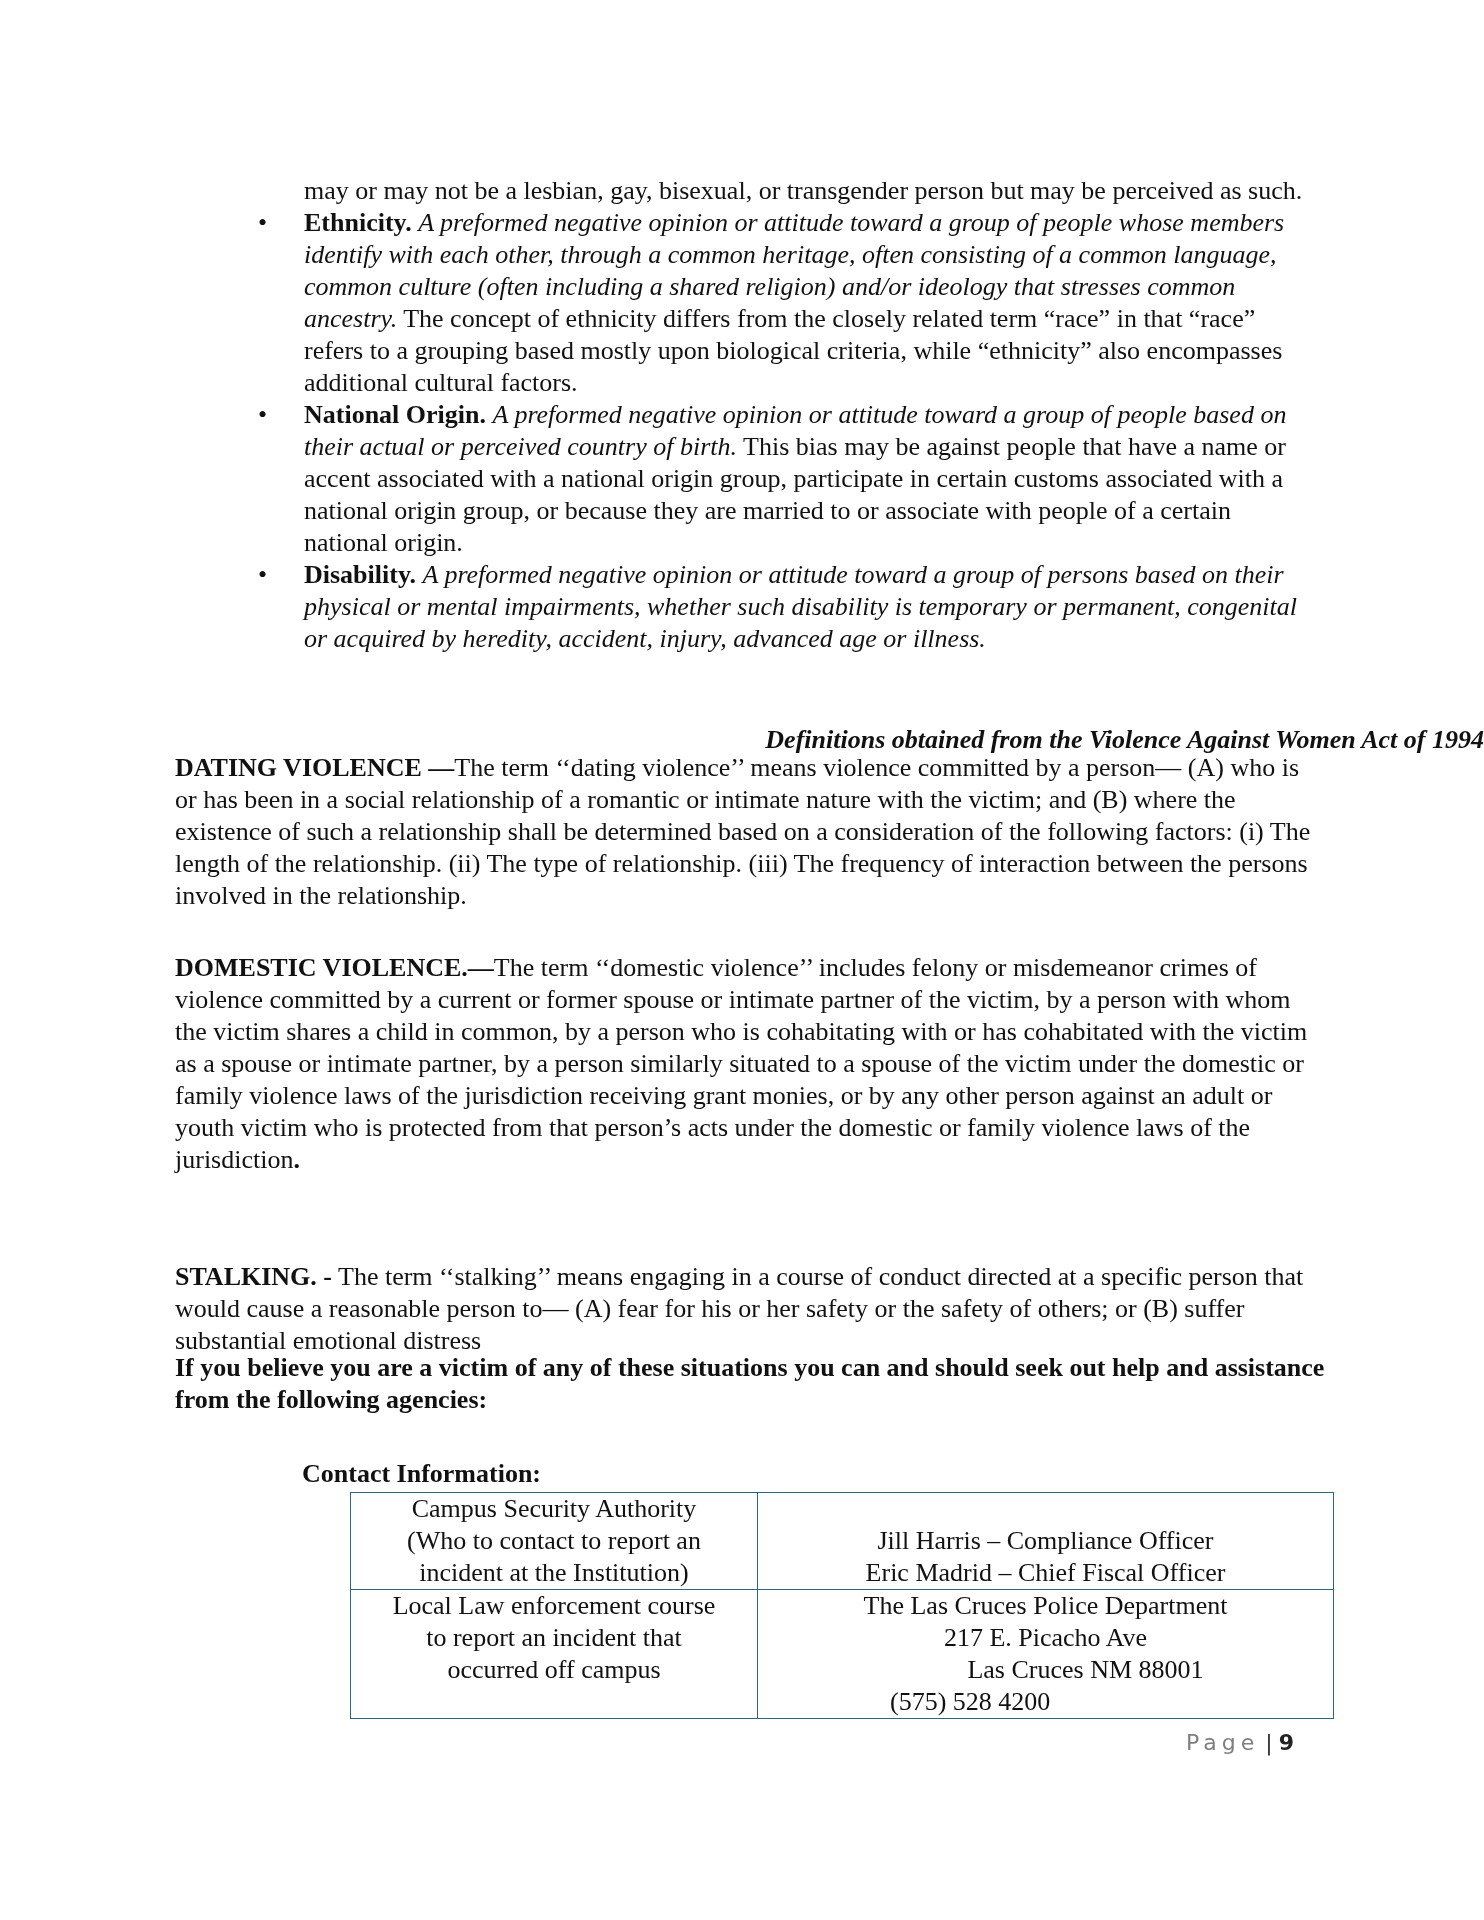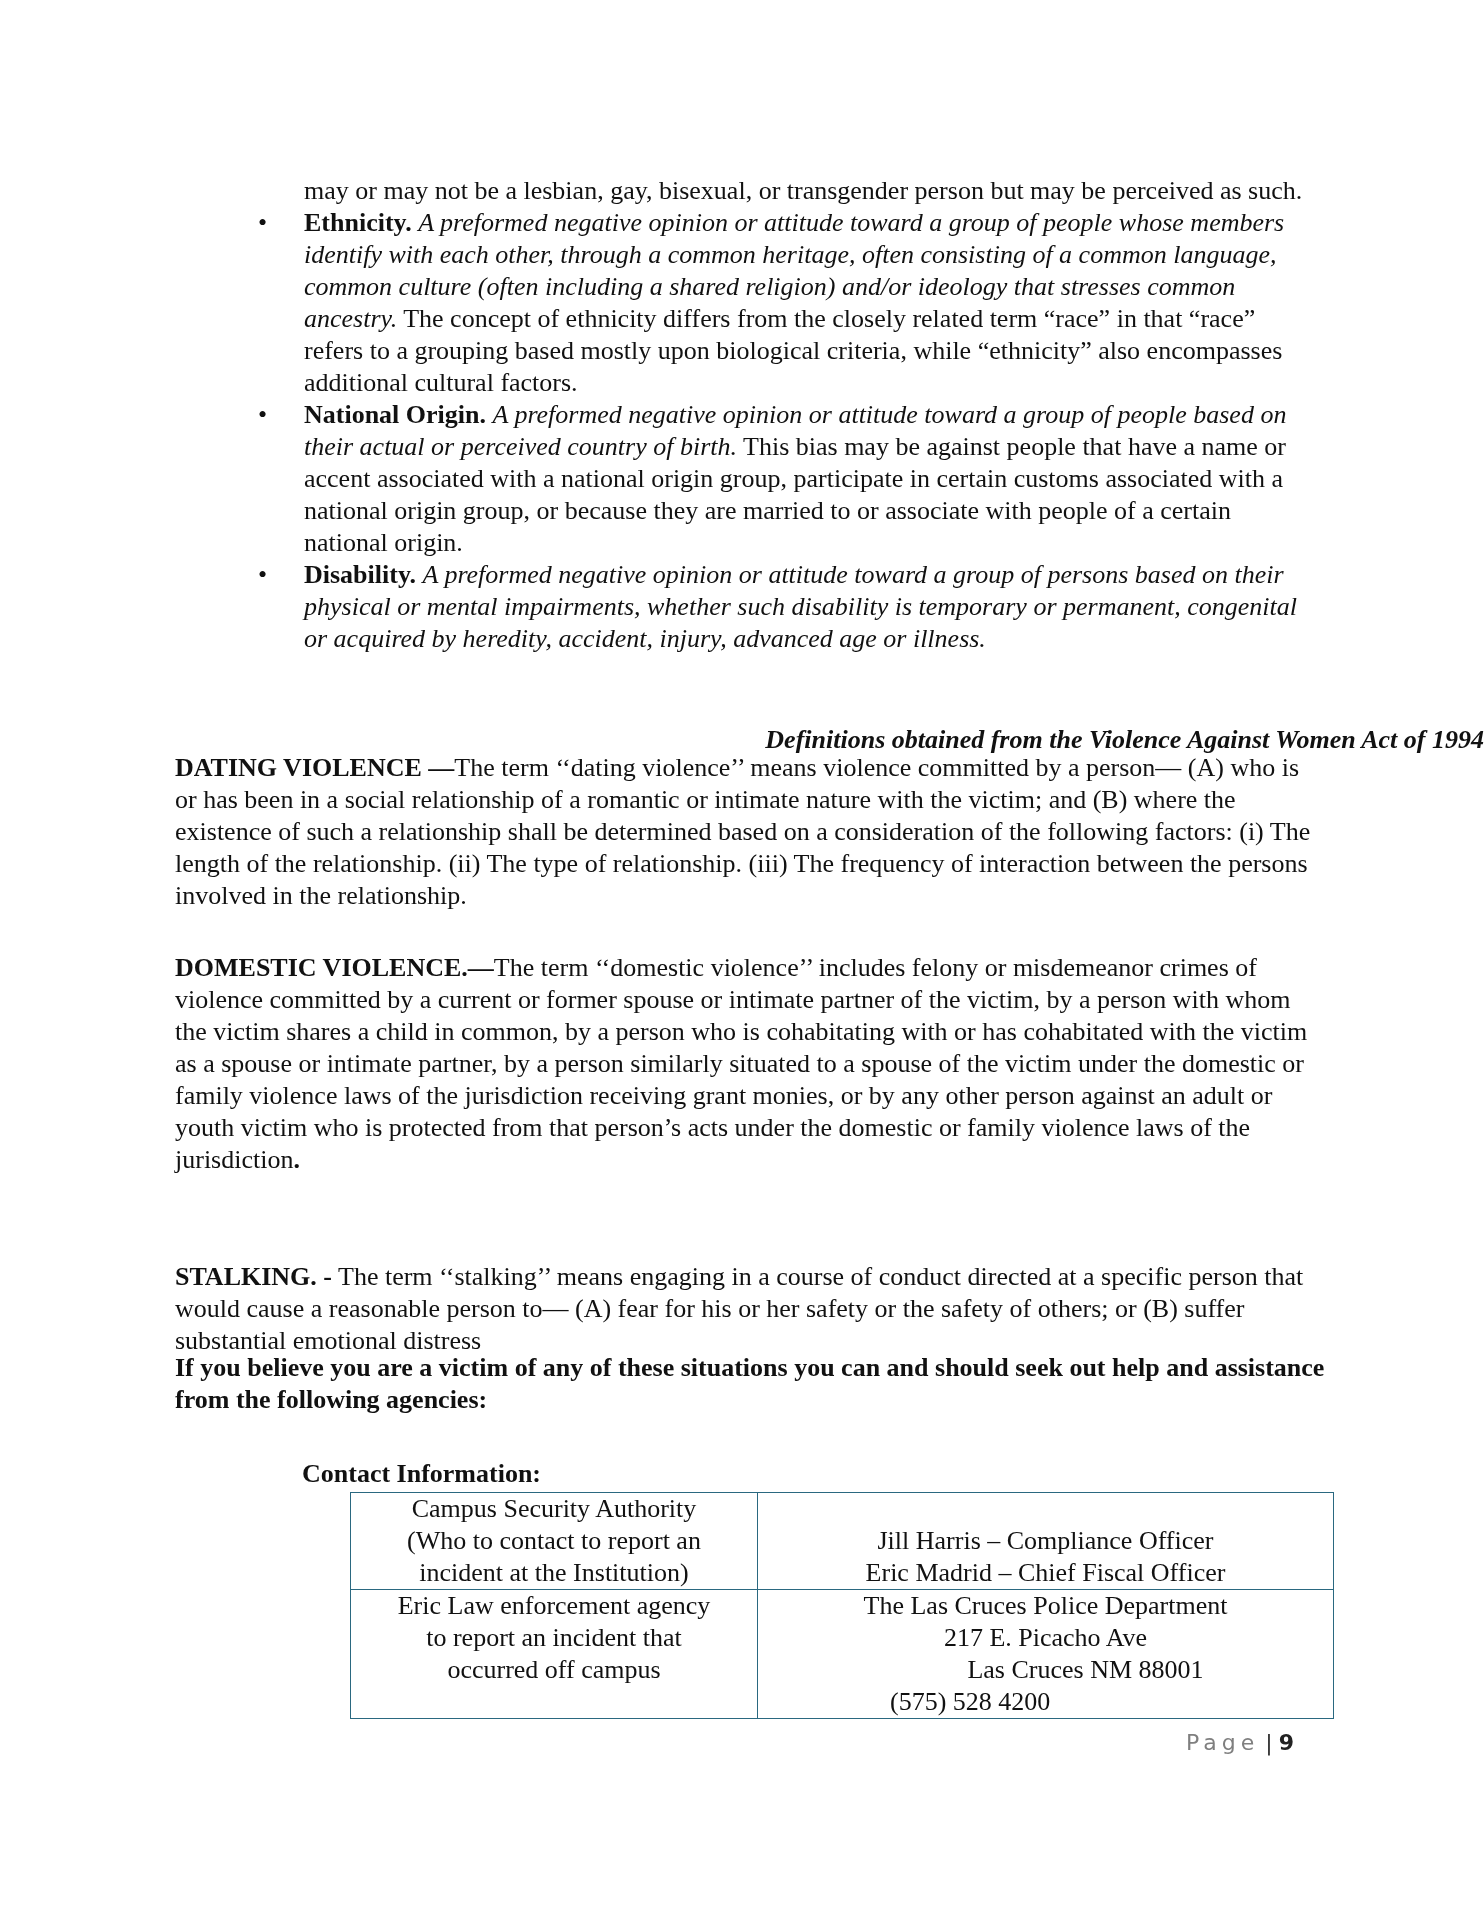--- a/index.html
+++ b/index.html
@@ -80,21 +80,21 @@
         <span class="tline">incident at the Institution)</span>
       </td>
       <td>
         <span class="tline" style="height:32px;"></span>
         <span class="tline">Jill Harris – Compliance Officer</span>
         <span class="tline">Eric Madrid – Chief Fiscal Officer</span>
       </td>
     </tr>
     <tr>
       <td class="c1">
-        <span class="tline">Eric Law enforcement agency</span>
+        <span class="tline">Local Law enforcement course</span>
         <span class="tline">to report an incident that</span>
         <span class="tline">occurred off campus</span>
       </td>
       <td>
         <span class="tline">The Las Cruces Police Department</span>
         <span class="tline">217 E. Picacho Ave</span>
         <span class="tline" style="text-align:center; padding-left:80px;">Las Cruces NM 88001</span>
         <span class="tline" style="text-align:left; padding-left:128px;">(575) 528 4200</span>
       </td>
     </tr>

